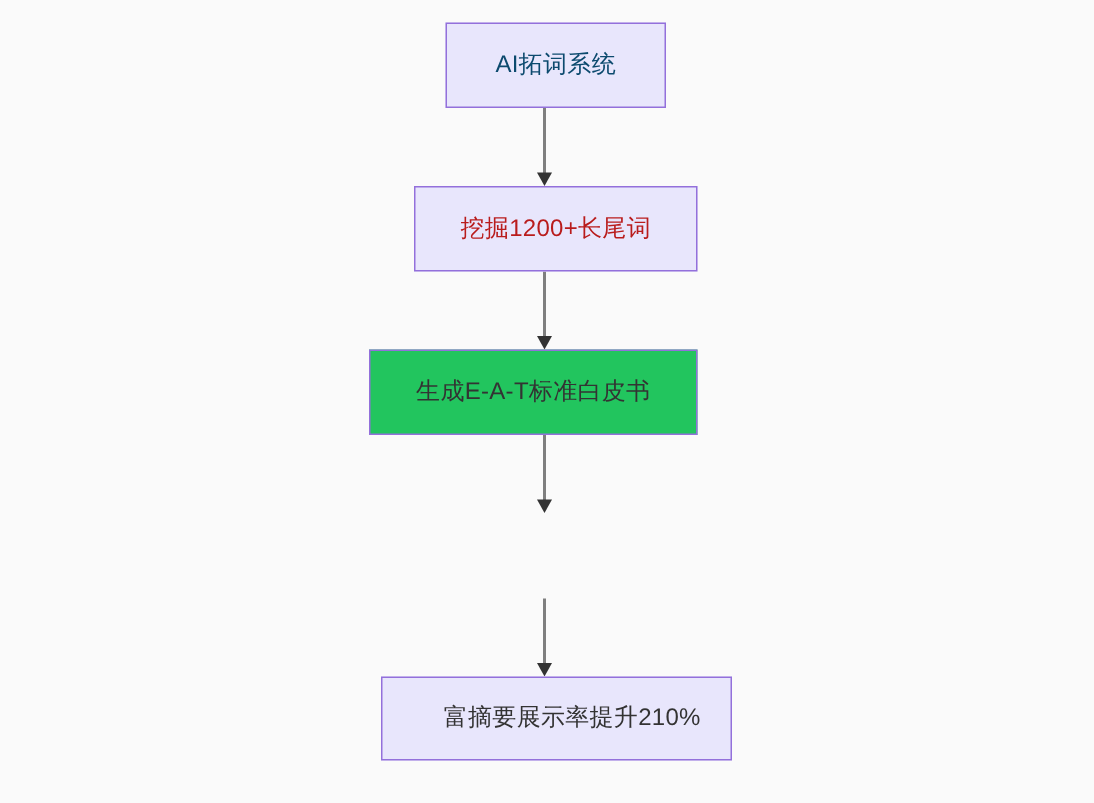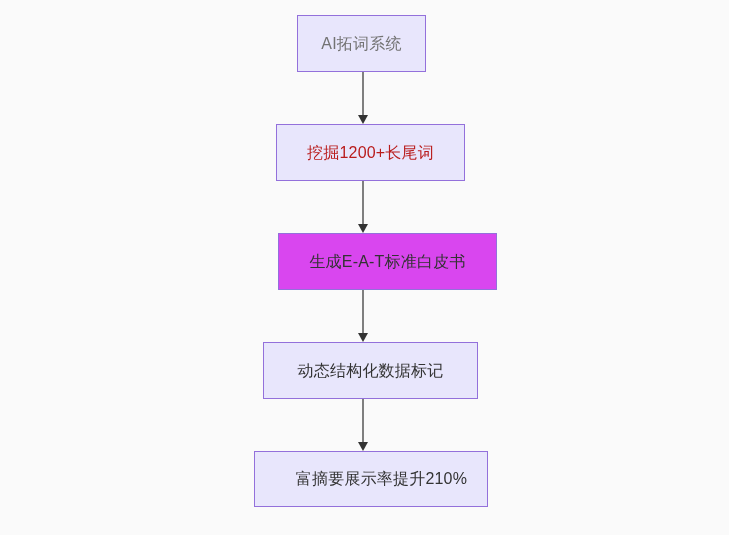--- a/index.html
+++ b/index.html
@@ -80,29 +80,26 @@
   </div>
   <div class="connector" style="left: 355px; top: 290px; height: 52px;">
     <div class="line" style="height: 44px; background: rgb(127, 127, 127);"></div>
     <div class="arrowhead" style="border-top-color: rgb(51, 51, 51);"></div>
   </div>
   <div class="connector" style="left: 355px; top: 399px; height: 52px;">
     <div class="line" style="height: 44px; background: rgb(127, 127, 127);"></div>
     <div class="arrowhead" style="border-top-color: rgb(51, 51, 51);"></div>
   </div>
 
-  <div class="node" style="left: 297px; top: 15px; width: 129px; height: 57px; background: rgb(232, 230, 252); border-color: rgb(147, 112, 219); color: #737373;">
+  <div class="node" style="left: 297px; top: 15px; width: 147px; height: 57px; background: rgb(232, 230, 252); border-color: rgb(147, 112, 219); color: #0c4a6e;">
     <span class="node-label">AI拓词系统</span>
   </div>
   <div class="node" style="left: 276px; top: 124px; width: 189px; height: 57px; background: rgb(232, 230, 252); border-color: rgb(147, 112, 219); color: #b91c1c;">
     <span class="node-label">挖掘1200+长尾词</span>
   </div>
-  <div class="node" style="left: 278px; top: 233px; width: 219px; height: 57px; background: #d946ef; border-color: rgb(147, 112, 219); color: rgb(51, 51, 51);">
+  <div class="node" style="left: 246px; top: 233px; width: 219px; height: 57px; background: #22c55e; border-color: rgb(147, 112, 219); color: rgb(51, 51, 51);">
     <span class="node-label">生成E-A-T标准白皮书</span>
-  </div>
-  <div class="node" style="left: 263px; top: 342px; width: 215px; height: 57px; background: rgb(232, 230, 252); border-color: rgb(147, 112, 219); color: rgb(51, 51, 51);">
-    <span class="node-label">动态结构化数据标记</span>
   </div>
   <div class="node" style="left: 254px; top: 451px; width: 234px; height: 56px; background: rgb(232, 230, 252); border-color: rgb(147, 112, 219); color: rgb(51, 51, 51); padding-left: 21px;">
     <span class="node-label">富摘要展示率提升210%</span>
   </div>
 
 </div>
 
 </body></html>

